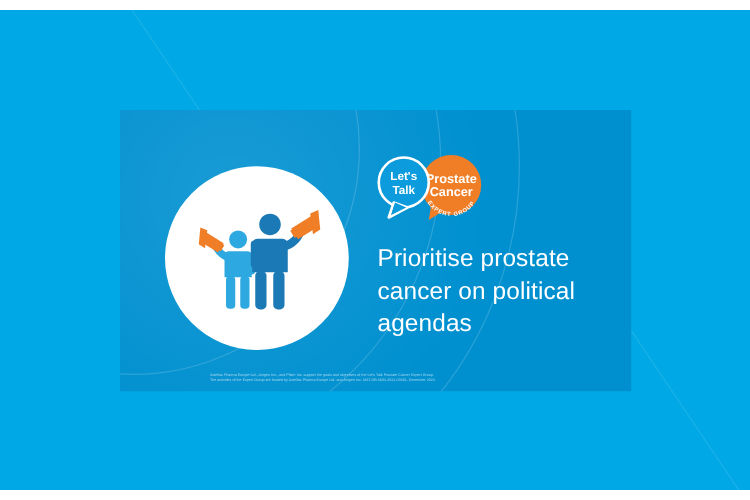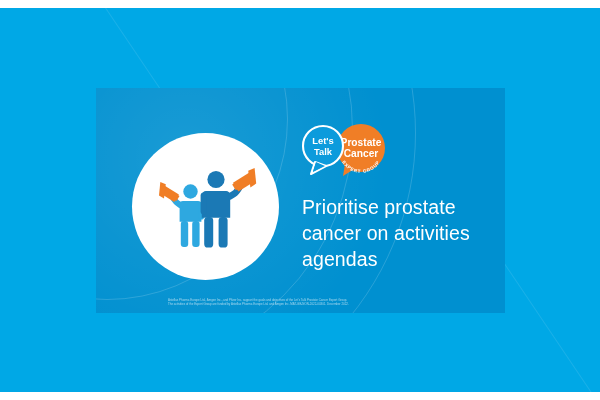--- a/index.html
+++ b/index.html
@@ -219,21 +219,21 @@
             <circle cx="24" cy="24" r="20" fill="#0C9BDC" stroke="#ffffff" stroke-width="2.1"></circle>
             <path d="M16 40 L12 52 L27 44 Z" fill="#0C9BDC" stroke="#ffffff" stroke-width="2.1" stroke-linejoin="round"></path>
             <path d="M17 40 L26 44 L14 50 Z" fill="#0C9BDC"></path>
           </g>
 
           <text x="24" y="22" text-anchor="middle" font-family="'Liberation Sans', sans-serif" font-size="9.4" font-weight="bold" fill="#ffffff">Let's</text>
           <text x="24" y="33" text-anchor="middle" font-family="'Liberation Sans', sans-serif" font-size="9.4" font-weight="bold" fill="#ffffff">Talk</text>
         </svg>
       </div>
 
-      <div id="headline">Prioritise prostate cancer on activities agendas</div>
+      <div id="headline">Prioritise prostate cancer on political agendas</div>
 
       <div id="disclaimer">
         <span class="line">Astellas Pharma Europe Ltd., Amgen Inc., and Pfizer Inc. support the goals and objectives of the Let's Talk Prostate Cancer Expert Group.</span>
         <span class="line">The activities of the Expert Group are funded by Astellas Pharma Europe Ltd. and Amgen Inc. MAT-GB-NON-2022-00301. December 2022.</span>
       </div>
 
     </div>
   </div>
 </div>
 

